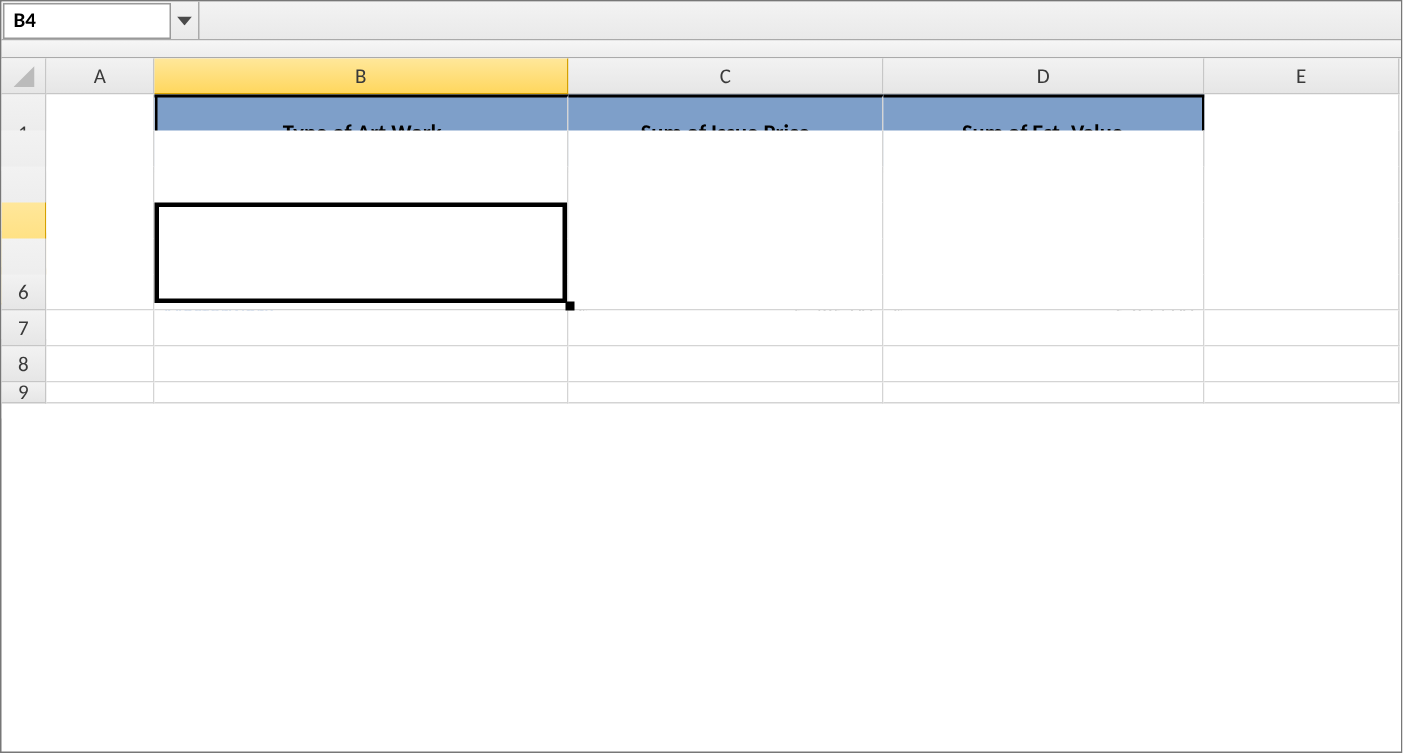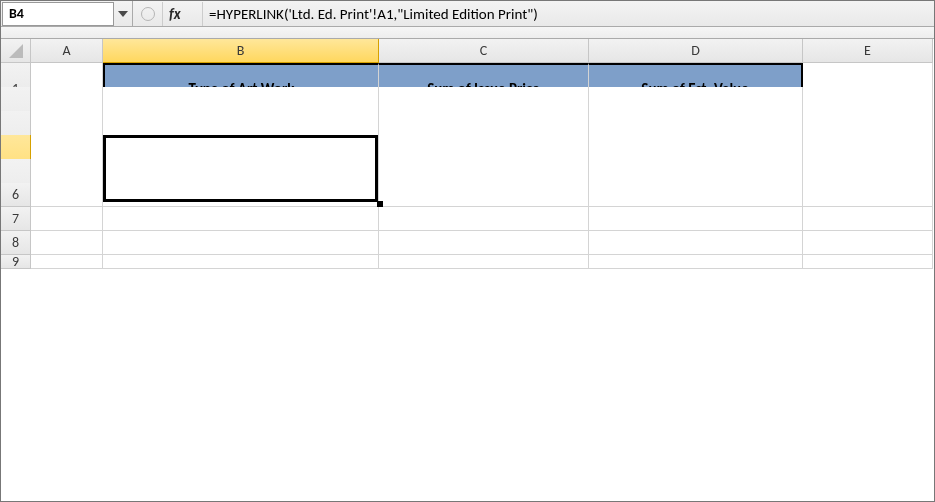--- a/index.html
+++ b/index.html
@@ -62,27 +62,20 @@
 <div class="wrap">
 
   <div class="topbar">
     <div class="namebox">
       <input class="namebox-input" value="B4" style="">
       <div class="nb-drop">
         <svg viewBox="0 0 10 6" width="10" height="6">
             <path d="M0 0 L10 0 L5 6 Z" fill="#4a4a4a"></path>
           </svg>
       </div>
-    </div>
-    <div class="fxarea">
-      <div class="fx-btn">
-          <div class="fx-circ"></div>
-        </div>
-      <div class="fx-label">fx</div>
-      <input class="formula-input" value="=HYPERLINK('Ltd. Ed. Print'!A1,&quot;Limited Edition Print&quot;)" style="">
     </div>
   </div>
   <div class="strip"></div>
 
   <div class="grid">
 
     <div class="corner">
       <svg viewBox="0 0 12 12">
           <path d="M12 0 L12 12 L0 12 Z" fill="#bbb"></path>
         </svg>

